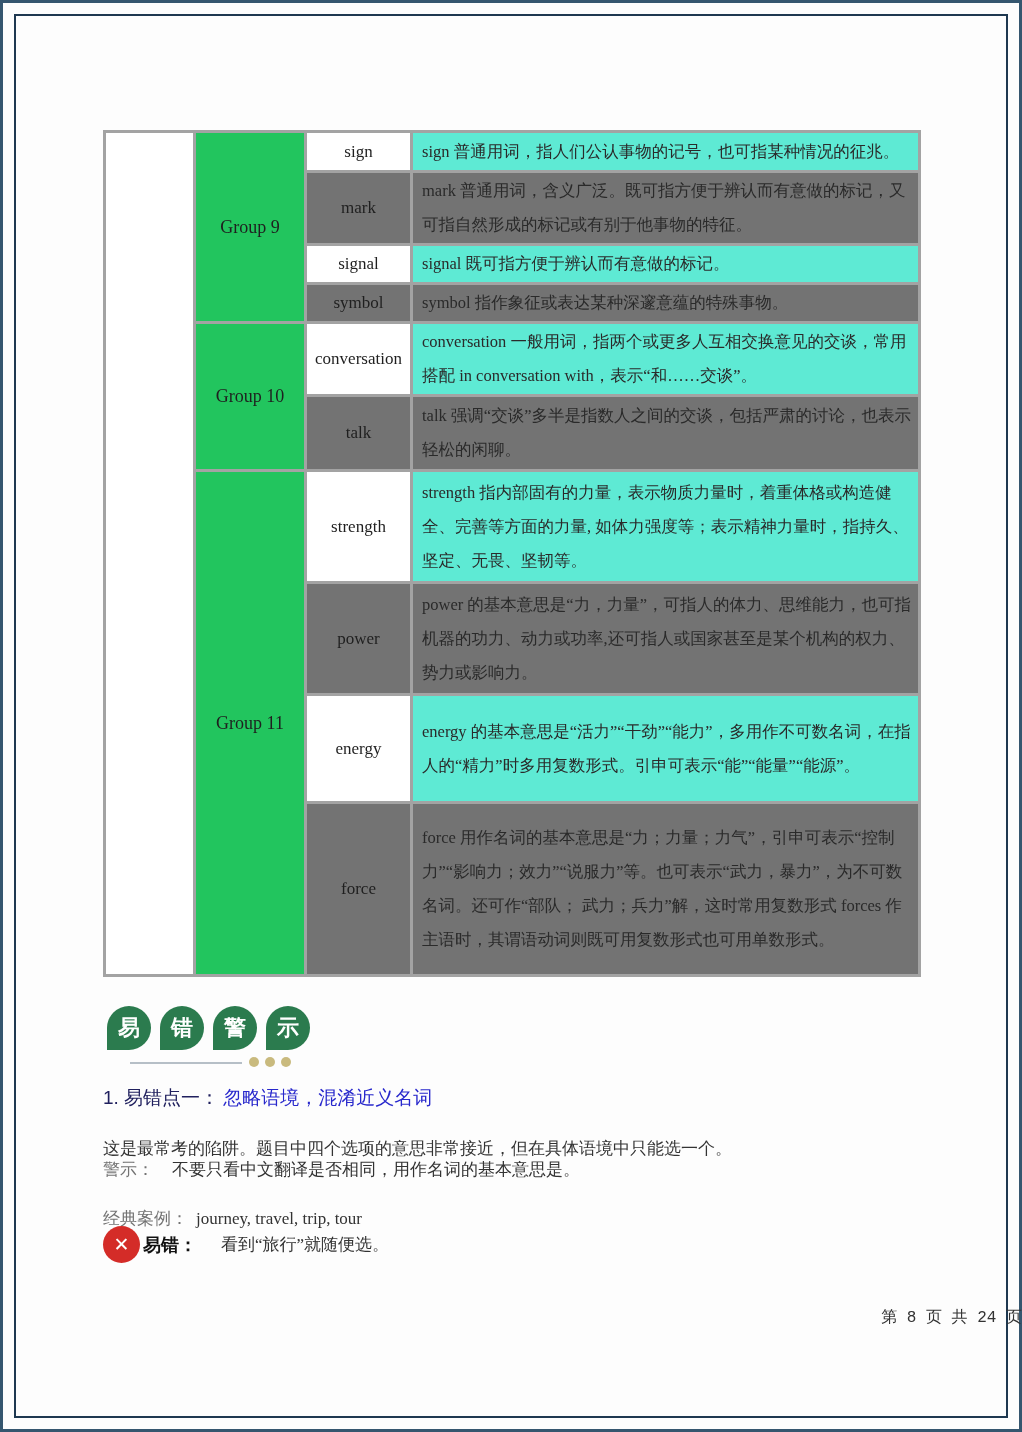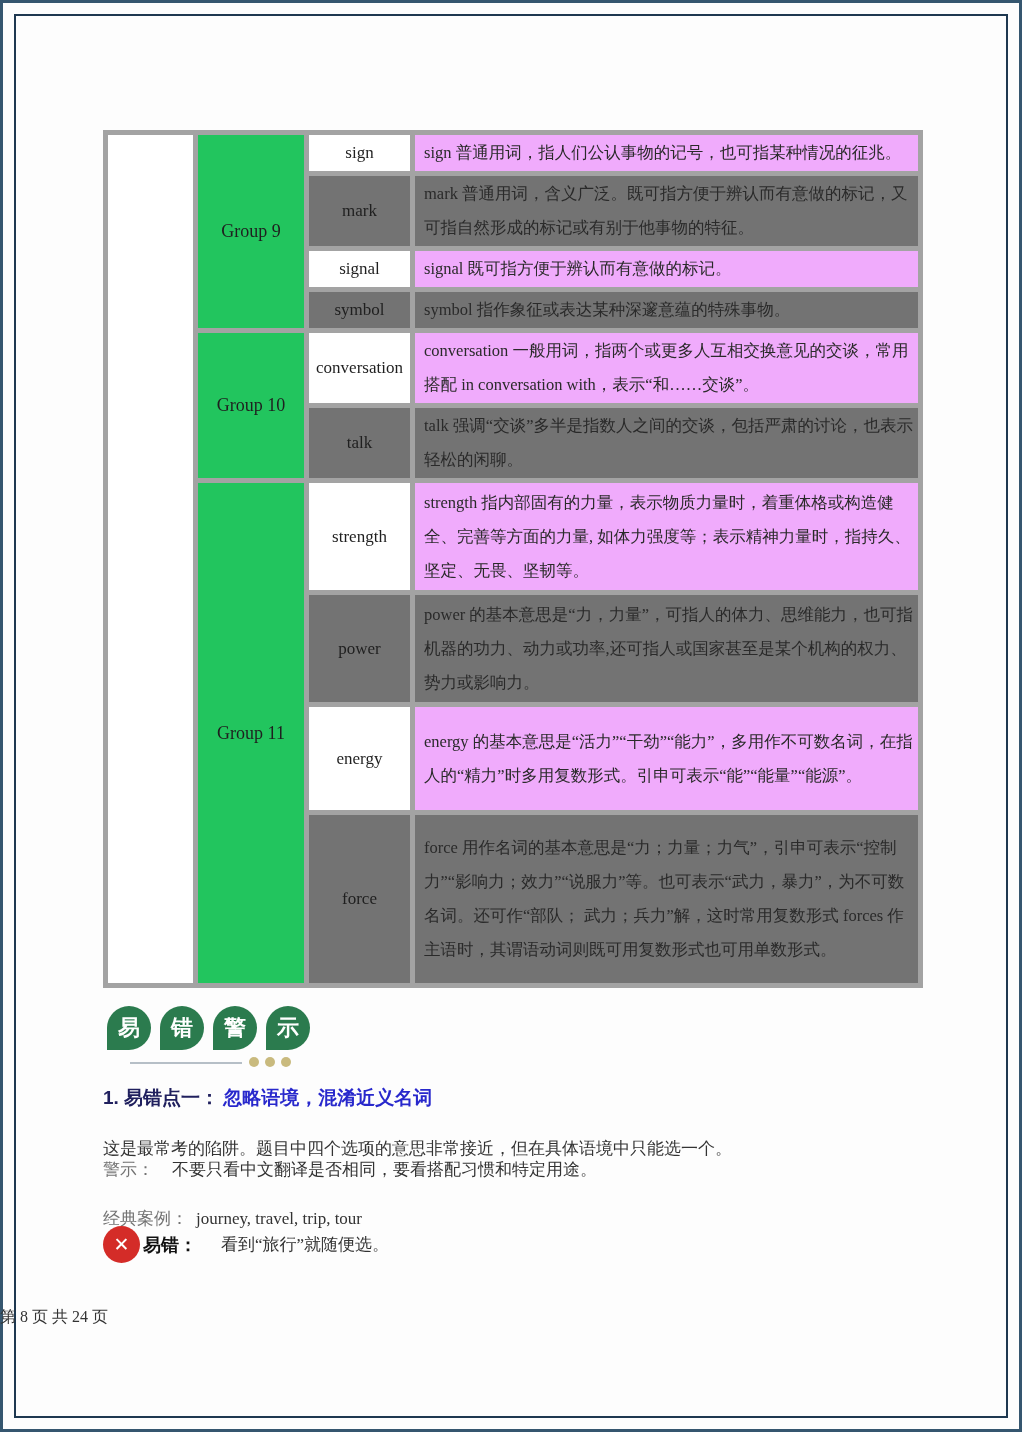--- a/index.html
+++ b/index.html
@@ -13,25 +13,25 @@
   
   .frame-outer{position:absolute;inset:0;border:3px solid #35566f;box-sizing:border-box;}
   .frame-inner{position:absolute;inset:14px;border:2px solid #1e3850;box-sizing:border-box;}
 
   
   table.vocab{
     position:absolute;left:103px;top:130px;width:815px;
     border-collapse:collapse;table-layout:fixed;
     border-bottom:3px solid #7fa0b8;
   }
-  table.vocab td{border:5px solid #a3a3a3;box-sizing:border-box;vertical-align:middle;}
+  table.vocab td{border:3px solid #a3a3a3;box-sizing:border-box;vertical-align:middle;}
   td.empty-col{background:#ffffff;}
   td.group{background:#22c55e;text-align:center;font-size:18px;color:#1f1f1f;}
   td.word{text-align:center;font-size:17px;color:#1f1f1f;background:#ffffff;}
-  td.desc{font-size:16.5px;color:#2a2a2a;line-height:34px;padding:1px 4px 1px 9px;background:#f0abfc;text-align:left;}
+  td.desc{font-size:16.5px;color:#2a2a2a;line-height:34px;padding:1px 4px 1px 9px;background:#5eead4;text-align:left;}
   tr.alt td.word, tr.alt td.desc{background:#737373;}
   tr.h40{height:40px;} tr.h73{height:73px;} tr.h37{height:37px;}
   tr.h71{height:71px;} tr.h75{height:75px;} tr.h112{height:112px;}
   tr.h108{height:108px;} tr.h173{height:173px;}
 
   
   .badge{
     position:absolute;top:1006px;width:44px;height:44px;
     background:#2b7b4e;border-radius:50% 50% 50% 0;
     color:#ffffff;font-family:"Liberation Sans","DejaVu Sans",sans-serif;
@@ -40,21 +40,21 @@
   }
   .badge.b0{left:107px;} .badge.b1{left:160px;} .badge.b2{left:213px;} .badge.b3{left:266px;}
   .badge-rule{position:absolute;left:130px;top:1062px;width:112px;border-top:2px solid #b6bfc7;}
   .dot{position:absolute;top:1057px;width:10px;height:10px;border-radius:50%;background:#c9ba7e;}
   .dot.d0{left:249px;} .dot.d1{left:265px;} .dot.d2{left:281px;}
 
   
   .point-heading{
     position:absolute;left:103px;top:1085px;
     font-family:"Liberation Sans","DejaVu Sans",sans-serif;
-    font-weight:bold;font-size:19px;
+    font-weight:normal;font-size:19px;
   }
   .point-heading .num-label{color:#20205e;margin-right:4px;}
   .point-heading .hl{color:#2828cc;}
   .body-line{position:absolute;left:103px;font-size:17px;color:#333333;white-space:nowrap;}
   .line-para1{top:1137px;}
   .line-tip{top:1158px;}
   .line-case{top:1195px;margin-top:12px;}
   .lbl{color:#737373;}
   .gap-wide{margin-left:18px;}
   .gap-small{margin-left:8px;font-size:17px;}
@@ -64,21 +64,21 @@
     color:#ffffff;display:flex;align-items:center;justify-content:center;
     font-family:"Liberation Sans","DejaVu Sans",sans-serif;font-weight:bold;font-size:19px;
     margin-right:3px;
   }
   .mistake-label{font-family:"Liberation Sans","DejaVu Sans",sans-serif;font-weight:bold;font-size:18px;color:#111111;}
   .mistake-text{margin-left:24px;font-size:17px;color:#333333;}
 
   
   .footer{
     position:absolute;left:0;top:1307px;width:1022px;
-    text-align:left;font-size:16px;color:#333333;
+    text-align:right;font-size:16px;color:#333333;font-family:Liberation Mono, monospace;
   }
 </style>
 </head>
 <body>
 
 <div class="frame-outer"></div>
 <div class="frame-inner"></div>
 
 <table class="vocab">
   <colgroup>
@@ -144,21 +144,21 @@
 <span class="dot d1"></span>
 <span class="dot d2"></span>
 
 <div class="point-heading">
   <span class="num-label">1. 易错点一：</span><span class="hl">忽略语境，混淆近义名词</span>
 </div>
 
 <div class="body-line line-para1">这是最常考的陷阱。题目中四个选项的意思非常接近，但在具体语境中只能选一个。</div>
 
 <div class="body-line line-tip">
-  <span class="lbl">警示：</span><span class="gap-wide">不要只看中文翻译是否相同，要看搭配习惯和特定用途。</span>
+  <span class="lbl">警示：</span><span class="gap-wide">不要只看中文翻译是否相同，用作名词的基本意思是。</span>
 </div>
 
 <div class="body-line line-case">
   <span class="lbl">经典案例：</span><span class="gap-small">journey, travel, trip, tour</span>
 </div>
 
 <div class="mistake-row">
   <span class="err-icon">✕</span>
   <span class="mistake-label">易错：</span>
   <span class="mistake-text">看到“旅行”就随便选。</span>

